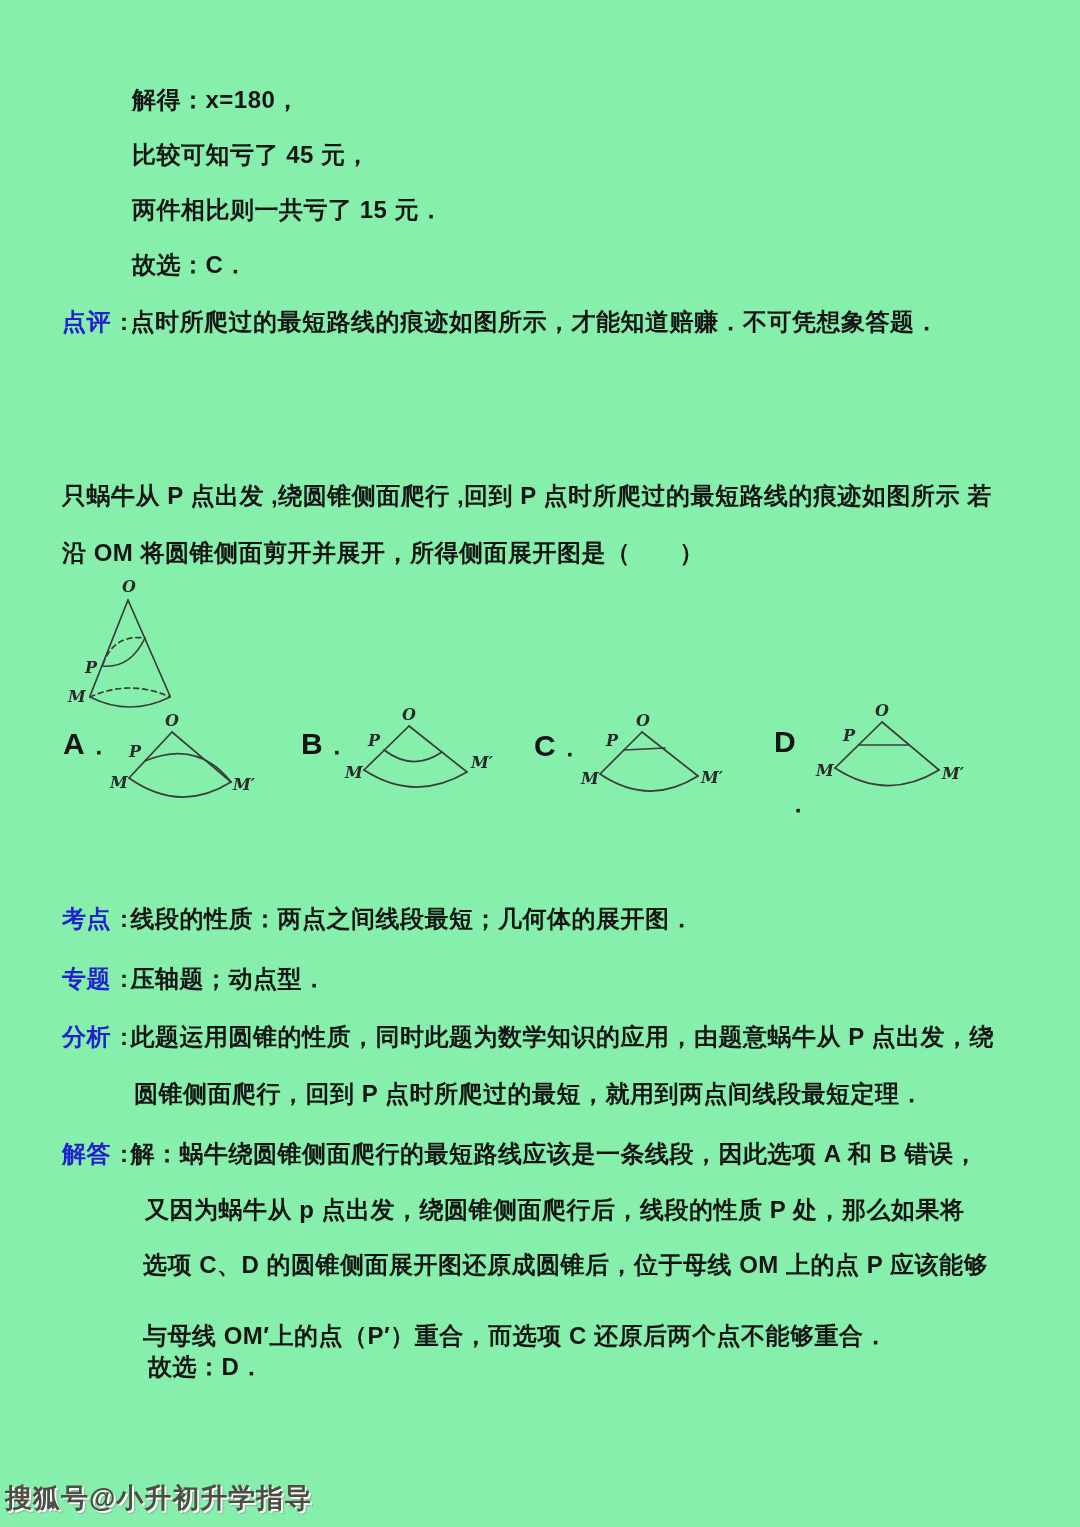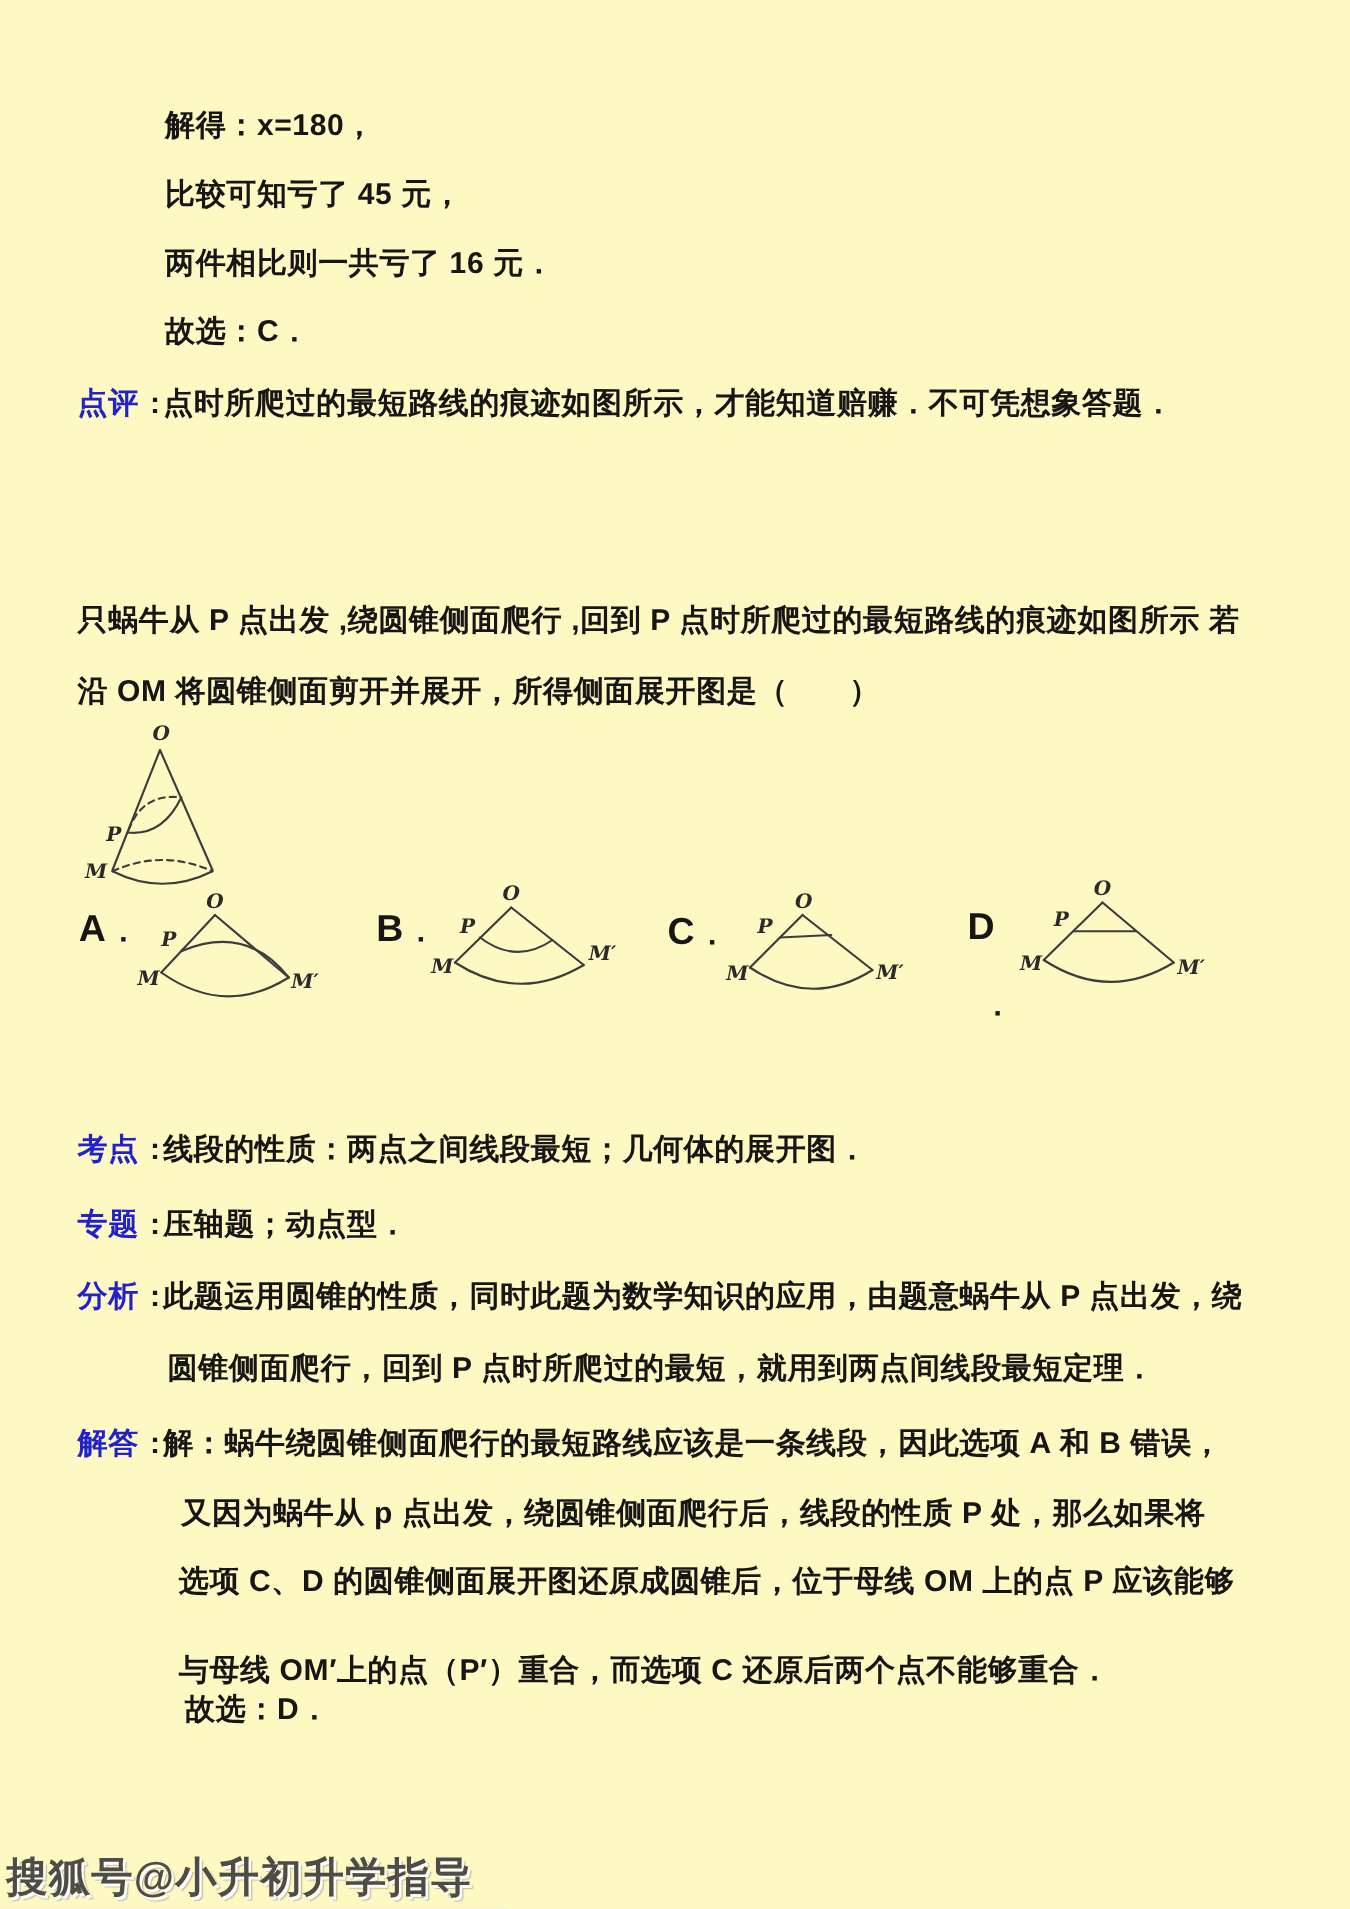--- a/index.html
+++ b/index.html
@@ -1,19 +1,19 @@
 <!DOCTYPE html>
 <html><head>
 <meta charset="utf-8">
 <style>
   html,body{margin:0;padding:0;background:#e9e9e9;}
   .page{
     position:relative;
     width:1080px;height:1527px;
-    background:#fef9c3;
+    background:#86efac;
     overflow:hidden;
     font-family:"Liberation Sans",sans-serif;
   }
   .line{
     position:absolute;
     font-size:24px;
     font-weight:bold;
     color:#161616;
     letter-spacing:0.5px;
     white-space:nowrap;
@@ -32,35 +32,35 @@
   svg.fig .dash{stroke-dasharray:5 4;}
   svg.fig text{
     font-family:"DejaVu Serif",serif;
     font-style:italic;
     font-size:16px;
     fill:#2a2a2a;
     font-weight:bold;
   }
   .watermark{
     position:absolute;
-    font-size:33px;
+    font-size:27px;
     font-weight:bold;
     color:#4e4d45;
     letter-spacing:1px;
     text-shadow:2px 2px 0 rgba(255,255,255,0.95), 3px 3px 1px rgba(120,120,110,0.45);
   }
 </style>
 </head>
 <body>
 
 <div class="page">
 
   <div class="line" style="left:132px;top:84px">解得：x=180，</div>
   <div class="line" style="left:132px;top:139px">比较可知亏了 45 元，</div>
-  <div class="line" style="left:132px;top:194px">两件相比则一共亏了 16 元．</div>
+  <div class="line" style="left:132px;top:194px">两件相比则一共亏了 15 元．</div>
   <div class="line" style="left:132px;top:249px">故选：C．</div>
 
   <div class="line" style="left:62px;top:306px">
     <span class="lbl">点评</span><span class="sep">:</span><span>点时所爬过的最短路线的痕迹如图所示，才能知道赔赚．不可凭想象答题．</span>
   </div>
 
   <div class="line" style="left:62px;top:480px">只蜗牛从 P 点出发 ,绕圆锥侧面爬行 ,回到 P 点时所爬过的最短路线的痕迹如图所示 若</div>
   <div class="line" style="left:62px;top:537px">沿 OM 将圆锥侧面剪开并展开，所得侧面展开图是（　　）</div>
 
   <svg class="fig" style="left:52px;top:576px" width="160" height="146" viewBox="0 0 160 146">

